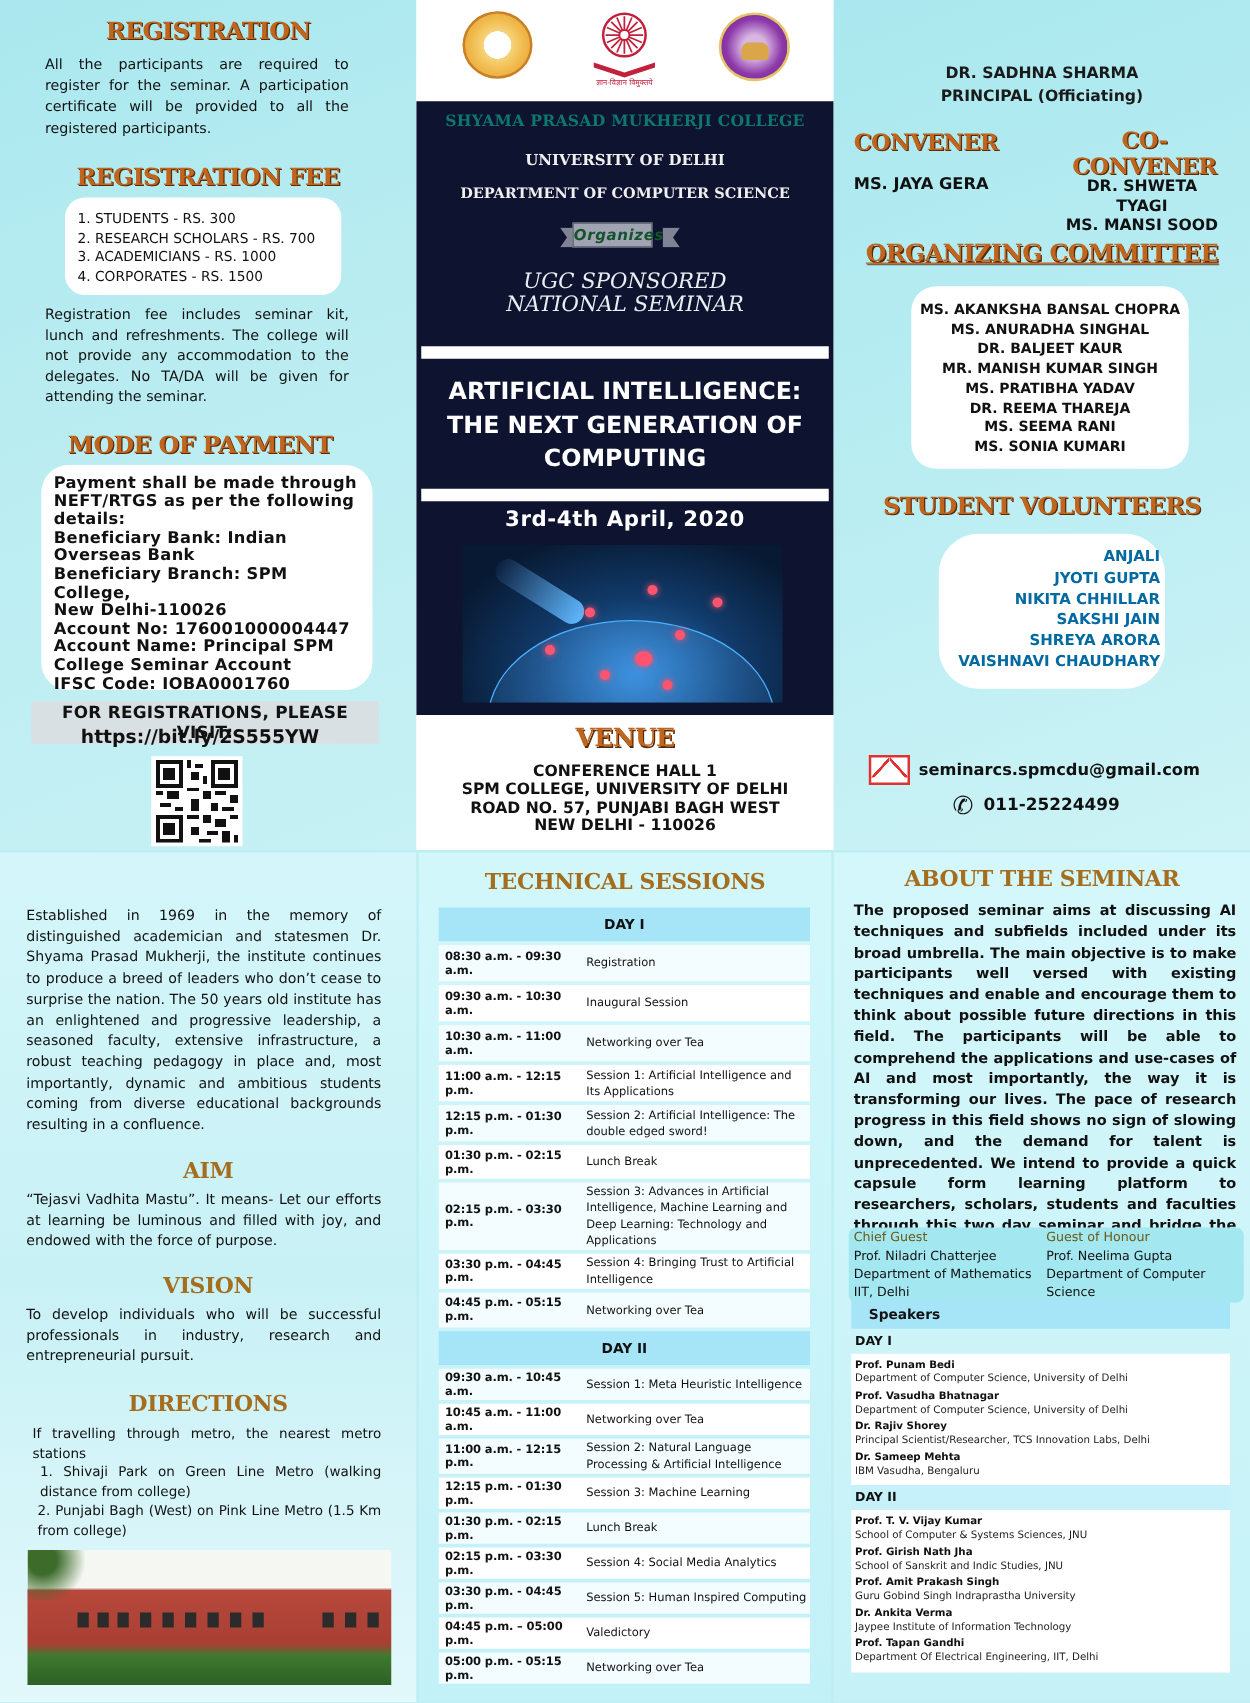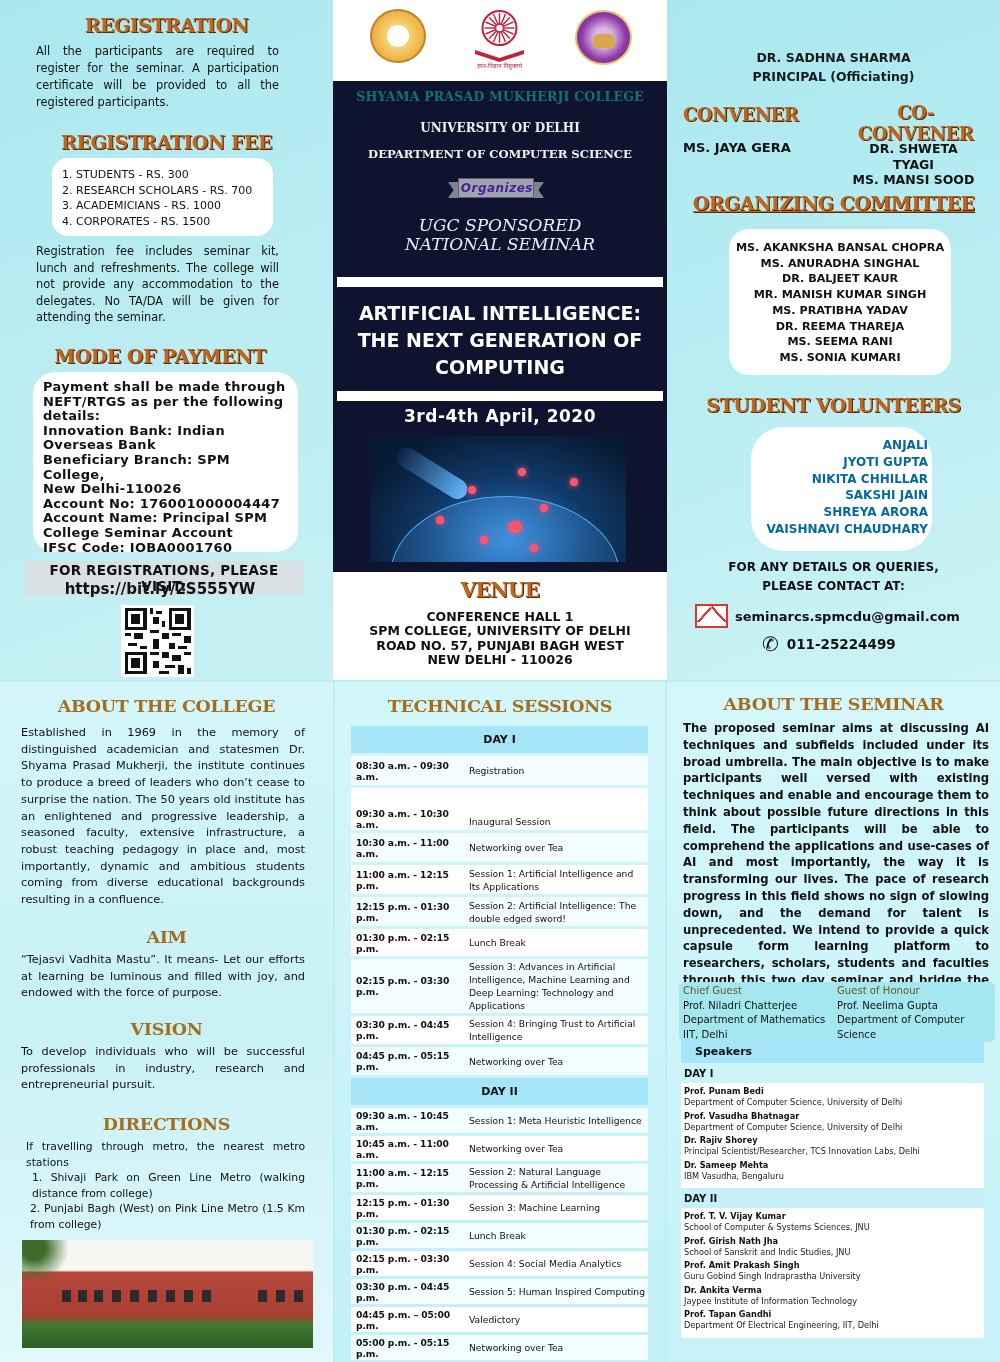--- a/index.html
+++ b/index.html
@@ -36,21 +36,21 @@
   .logo2 { left: 139px; top: 8px; width: 55px; height: 60px; }
   .logo3 { left: 242px; top: 10px; width: 57px; height: 55px; background: radial-gradient(circle, #d7b6e3 25%, #8e3aaa 60%, #6a1f86 100%); border: 2px solid #e6c46a; }
   .navy { position: absolute; left: 0; top: 81px; width: 334px; height: 491px; background: #0e1430; }
   .c-l1 { position: absolute; left: 0; width: 334px; top: 89px; font-family: "DejaVu Serif", serif; font-weight: bold; color: #0f766e; font-size: 12.5px; text-align: center; letter-spacing: 0.2px; }
   .c-l2 { position: absolute; left: 0; width: 334px; top: 121px; font-family: "DejaVu Serif", serif; font-weight: bold; color: #f0f0f0; font-size: 12px; text-align: center; }
   .c-l3 { position: absolute; left: 0; width: 334px; top: 147px; font-family: "DejaVu Serif", serif; font-weight: bold; color: #f0f0f0; font-size: 11.6px; text-align: center; }
   .ribbon { position: absolute; left: 115px; top: 178px; width: 96px; height: 22px; }
   .ribbon .tail { position: absolute; top: 4px; width: 14px; height: 16px; background: #7f8394; }
   .ribbon .tail.l { left: 0; clip-path: polygon(0 0, 100% 0, 100% 100%, 0 100%, 40% 50%); }
   .ribbon .tail.r { right: 0; clip-path: polygon(0 0, 100% 0, 60% 50%, 100% 100%, 0 100%); }
-  .ribbon .band { position: absolute; left: 10px; top: 0; width: 76px; height: 20px; background: #a0a4b2; border: 1px solid #5a5e6e; font-style: italic; font-weight: bold; font-size: 12px; text-align: right; line-height: 18px; color: #4c1d95; letter-spacing: 0.5px; }
+  .ribbon .band { position: absolute; left: 10px; top: 0; width: 64px; height: 20px; background: #a0a4b2; border: 1px solid #5a5e6e; font-style: italic; font-weight: bold; font-size: 12px; text-align: left; line-height: 18px; color: #14532d; letter-spacing: 0.5px; }
   .c-ugc { position: absolute; left: 0; width: 334px; top: 216px; font-family: "DejaVu Serif", serif; font-style: italic; color: #e8eef2; font-size: 17px; line-height: 19px; text-align: center; }
   .bar { position: absolute; left: 4px; width: 326px; height: 10px; background: #fff; }
   .c-title { position: absolute; left: 0; width: 334px; top: 300px; font-family: "DejaVu Sans", sans-serif; font-weight: bold; color: #fff; font-size: 19px; line-height: 27px; text-align: center; letter-spacing: 0; }
   .c-date { position: absolute; left: 0; width: 334px; top: 406px; font-weight: bold; color: #fff; font-size: 17px; text-align: center; letter-spacing: 0.5px; }
   .ai-img { position: absolute; left: 37px; top: 436px; width: 256px; height: 126px; background: radial-gradient(ellipse at 55% 80%, #2a7ac0 0%, #113b6b 40%, #081a33 80%); overflow: hidden; }
   .ai-img .globe { position: absolute; left: 20px; top: 60px; width: 230px; height: 160px; border-radius: 50%; border: 1px solid #4ab0ff; background: radial-gradient(ellipse at 50% 30%, rgba(80,170,255,0.5), rgba(10,40,80,0.2)); }
   .ai-img .node { position: absolute; width: 8px; height: 8px; border-radius: 50%; background: #ff5470; box-shadow: 0 0 6px #ff5470; }
   .ai-img .hand { position: absolute; left: 28px; top: 6px; width: 80px; height: 20px; border-radius: 10px; background: linear-gradient(90deg, #0c2040, #5fb8ff); transform: rotate(32deg); transform-origin: left; }
   .venue-h { position: absolute; left: 0; width: 334px; top: 578px; font-size: 20px; }
   .venue-t { position: absolute; left: 0; width: 334px; top: 610px; font-size: 12.5px; line-height: 14.3px; text-align: center; font-weight: bold; color: #111; }
@@ -113,21 +113,21 @@
     <div>2. RESEARCH SCHOLARS - RS. 700</div>
     <div>3. ACADEMICIANS - RS. 1000</div>
     <div>4. CORPORATES - RS. 1500</div>
   </div>
   <p class="tl-p2 just">Registration fee includes seminar kit, lunch and refreshments. The college will not provide any accommodation to the delegates. No TA/DA will be given for attending the seminar.</p>
   <h2 class="heading tl-h3">MODE OF PAYMENT</h2>
   <div class="card pay-card">
     <div>Payment shall be made through</div>
     <div>NEFT/RTGS as per the following</div>
     <div>details:</div>
-    <div>Innovation Bank: Indian</div>
+    <div>Beneficiary Bank: Indian</div>
     <div>Overseas Bank</div>
     <div>Beneficiary Branch: SPM College,</div>
     <div>New Delhi-110026</div>
     <div>Account No: 176001000004447</div>
     <div>Account Name: Principal SPM</div>
     <div>College Seminar Account</div>
     <div>IFSC Code: IOBA0001760</div>
   </div>
   <div class="reg-visit">FOR REGISTRATIONS,  PLEASE VISIT:</div>
   <a class="reg-url" style="color:#111;text-decoration:none;">https://bit.ly/2S555YW</a>
@@ -266,36 +266,31 @@
   </div>
   <h2 class="heading tr-vol-h">STUDENT VOLUNTEERS</h2>
   <div class="card vol-card">
     <div>ANJALI</div>
     <div>JYOTI GUPTA</div>
     <div>NIKITA CHHILLAR</div>
     <div>SAKSHI JAIN</div>
     <div>SHREYA ARORA</div>
     <div>VAISHNAVI CHAUDHARY</div>
   </div>
-  <div class="tr-q">
-    <div>FOR ANY DETAILS OR QUERIES,</div>
-    <div>PLEASE CONTACT AT:</div>
-  </div>
   <div class="tr-mail">
     <span class="gmail"></span>
     <span>seminarcs.spmcdu@gmail.com</span>
   </div>
   <div class="tr-phone">
     <span class="phone-ic">✆</span>
     <span>011-25224499</span>
   </div>
 </section>
 
 <section class="panel p-bl">
-  <h2 class="heading-gold bl-h" style="top:14px;">ABOUT THE COLLEGE</h2>
   <p class="bl-p just" style="top:43px;">Established in 1969 in the memory of distinguished academician and statesmen Dr. Shyama Prasad Mukherji, the institute continues to produce a breed of leaders who don’t cease to surprise the nation. The 50 years old institute has an enlightened and progressive leadership, a seasoned faculty, extensive infrastructure, a robust teaching pedagogy in place and, most importantly, dynamic and ambitious students coming from diverse educational backgrounds resulting in a confluence.</p>
   <h2 class="heading-gold bl-h" style="top:245px;">AIM</h2>
   <p class="bl-p just" style="top:270px;">“Tejasvi Vadhita Mastu”. It means- Let our efforts at learning be luminous and filled with joy, and endowed with the force of purpose.</p>
   <h2 class="heading-gold bl-h" style="top:337px;">VISION</h2>
   <p class="bl-p just" style="top:362px;">To develop individuals who will be successful professionals in industry, research and entrepreneurial pursuit.</p>
   <h2 class="heading-gold bl-h" style="top:432px;">DIRECTIONS</h2>
   <div class="bl-p" style="top:457px;left:26px;width:279px;font-size:10.8px;line-height:15.5px;">
     <div class="just">If travelling through metro, the nearest metro stations</div>
     <div class="just" style="padding-left:6px;">1. Shivaji Park   on Green Line Metro (walking distance from college)</div>
     <div class="just" style="padding-left:4px;">2. Punjabi Bagh (West) on Pink Line Metro (1.5 Km from college)</div>
@@ -319,21 +314,21 @@
 
 <section class="panel p-bc">
   <h2 class="heading-gold ts-h">TECHNICAL  SESSIONS</h2>
   <div class="sched" id="sched">
       <div class="day-hdr">DAY I</div>
       <div>
         <div class="row" style="height: 29px;">
           <div class="t">08:30 a.m. - 09:30 a.m.</div>
           <div class="s">Registration</div>
         </div>
-        <div class="row" style="height: 42px; align-items: flex-end;">
+        <div class="row" style="height: 29px;">
           <div class="t">09:30 a.m. - 10:30 a.m.</div>
           <div class="s">Inaugural Session</div>
         </div>
         <div class="row" style="height: 29px;">
           <div class="t">10:30 a.m. - 11:00 a.m.</div>
           <div class="s">Networking over Tea</div>
         </div>
         <div class="row" style="height: 29px;">
           <div class="t">11:00 a.m. - 12:15 p.m.</div>
           <div class="s">Session 1: Artificial Intelligence and Its Applications</div>

